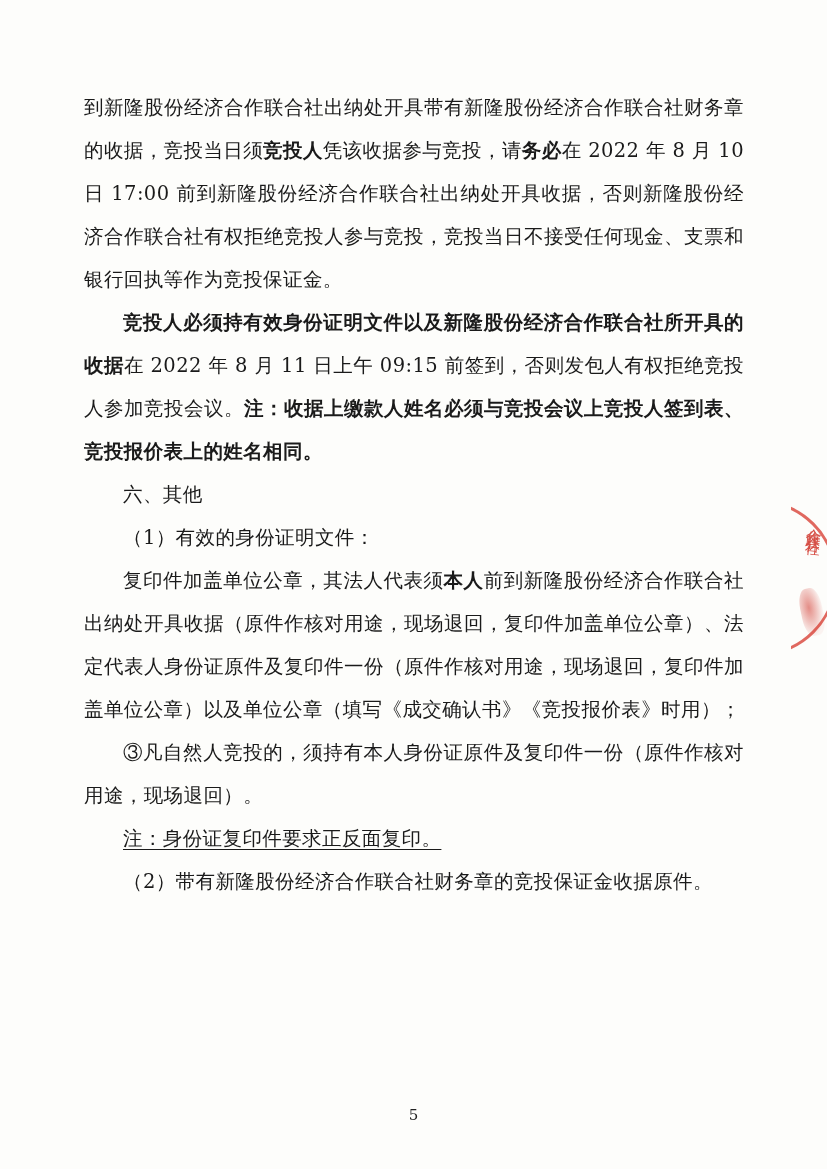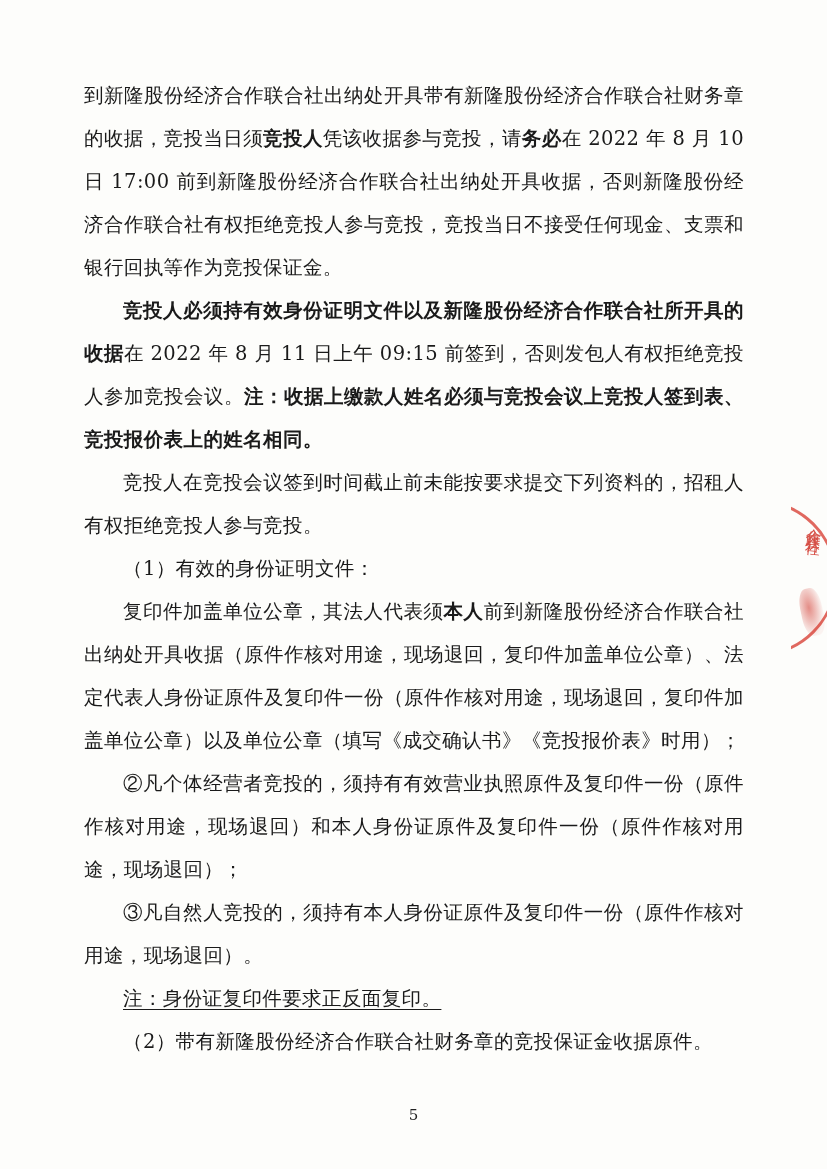--- a/index.html
+++ b/index.html
@@ -16,21 +16,21 @@
     overflow: hidden;
   }
   .page {
     position: absolute;
     inset: 0;
     background: #fdfdfb;
   }
   .content {
     position: absolute;
     left: 84px;
-    top: 74px;
+    top: 86px;
     width: 660px;
   }
   p.para {
     margin: 0 0 0 0;
     font-size: 19.5px;
     line-height: 43px;
     text-align: justify;
     text-justify: inter-ideograph;
     letter-spacing: 0.4px;
   }
@@ -101,24 +101,23 @@
     transform: rotate(-12deg);
   }
 </style>
 </head>
 <body>
 
 <div class="page">
   <div class="content">
       <p class="para"><span>到新隆股份经济合作联合社出纳处开具带有新隆股份经济合作联合社财务章的收据，竞投当日须</span><span class="b">竞投人</span><span>凭该收据参与竞投，请</span><span class="b">务必</span><span>在 2022 年 8 月 10 日 17:00 前到新隆股份经济合作联合社出纳处开具收据，否则新隆股份经济合作联合社有权拒绝竞投人参与竞投，竞投当日不接受任何现金、支票和银行回执等作为竞投保证金。</span></p>
       <p class="para indent"><span class="b">竞投人必须持有效身份证明文件以及新隆股份经济合作联合社所开具的收据</span><span>在 2022 年 8 月 11 日上午 09:15 前签到，否则发包人有权拒绝竞投人参加竞投会议。</span><span class="b">注：收据上缴款人姓名必须与竞投会议上竞投人签到表、竞投报价表上的姓名相同。</span></p>
-      <p class="para indent"><span>竞投人在竞投会议签到时间截止前未能按要求提交下列资料的，招租人有权拒绝竞投人参与竞投。</span></p>
+      <p class="para indent"><span>六、其他</span></p>
       <p class="para indent"><span>（1）有效的身份证明文件：</span></p>
       <p class="para indent"><span>复印件加盖单位公章，其法人代表须</span><span class="b">本人</span><span>前到新隆股份经济合作联合社出纳处开具收据（原件作核对用途，现场退回，复印件加盖单位公章）、法定代表人身份证原件及复印件一份（原件作核对用途，现场退回，复印件加盖单位公章）以及单位公章（填写《成交确认书》《竞投报价表》时用）；</span></p>
-      <p class="para indent"><span>②凡个体经营者竞投的，须持有有效营业执照原件及复印件一份（原件作核对用途，现场退回）和本人身份证原件及复印件一份（原件作核对用途，现场退回）；</span></p>
       <p class="para indent"><span>③凡自然人竞投的，须持有本人身份证原件及复印件一份（原件作核对用途，现场退回）。</span></p>
       <p class="para indent"><span class="bu">注：身份证复印件要求正反面复印。</span></p>
       <p class="para indent"><span>（2）带有新隆股份经济合作联合社财务章的竞投保证金收据原件。</span></p>
     </div>
 
   <div class="seal">
     <div class="seal-arc"></div>
     <div class="seal-text">合作联合社</div>
     <div class="seal-smear"></div>
   </div>

